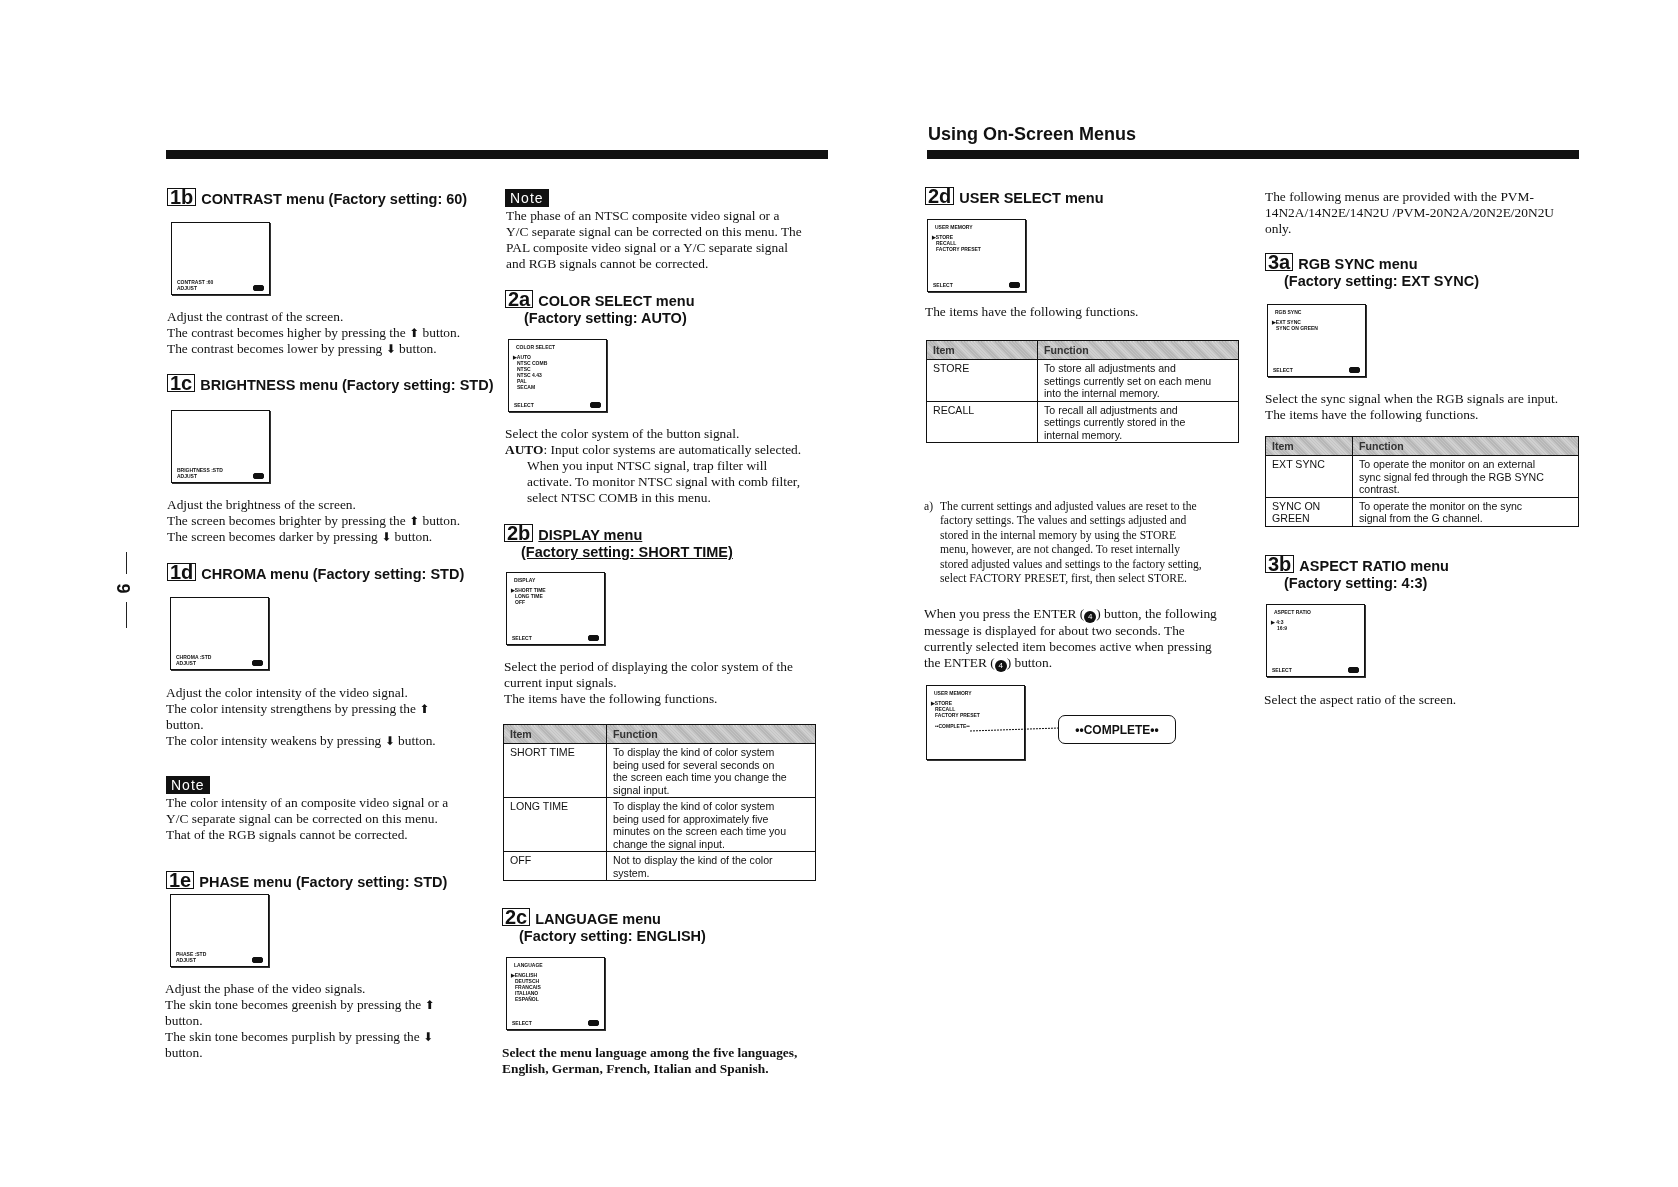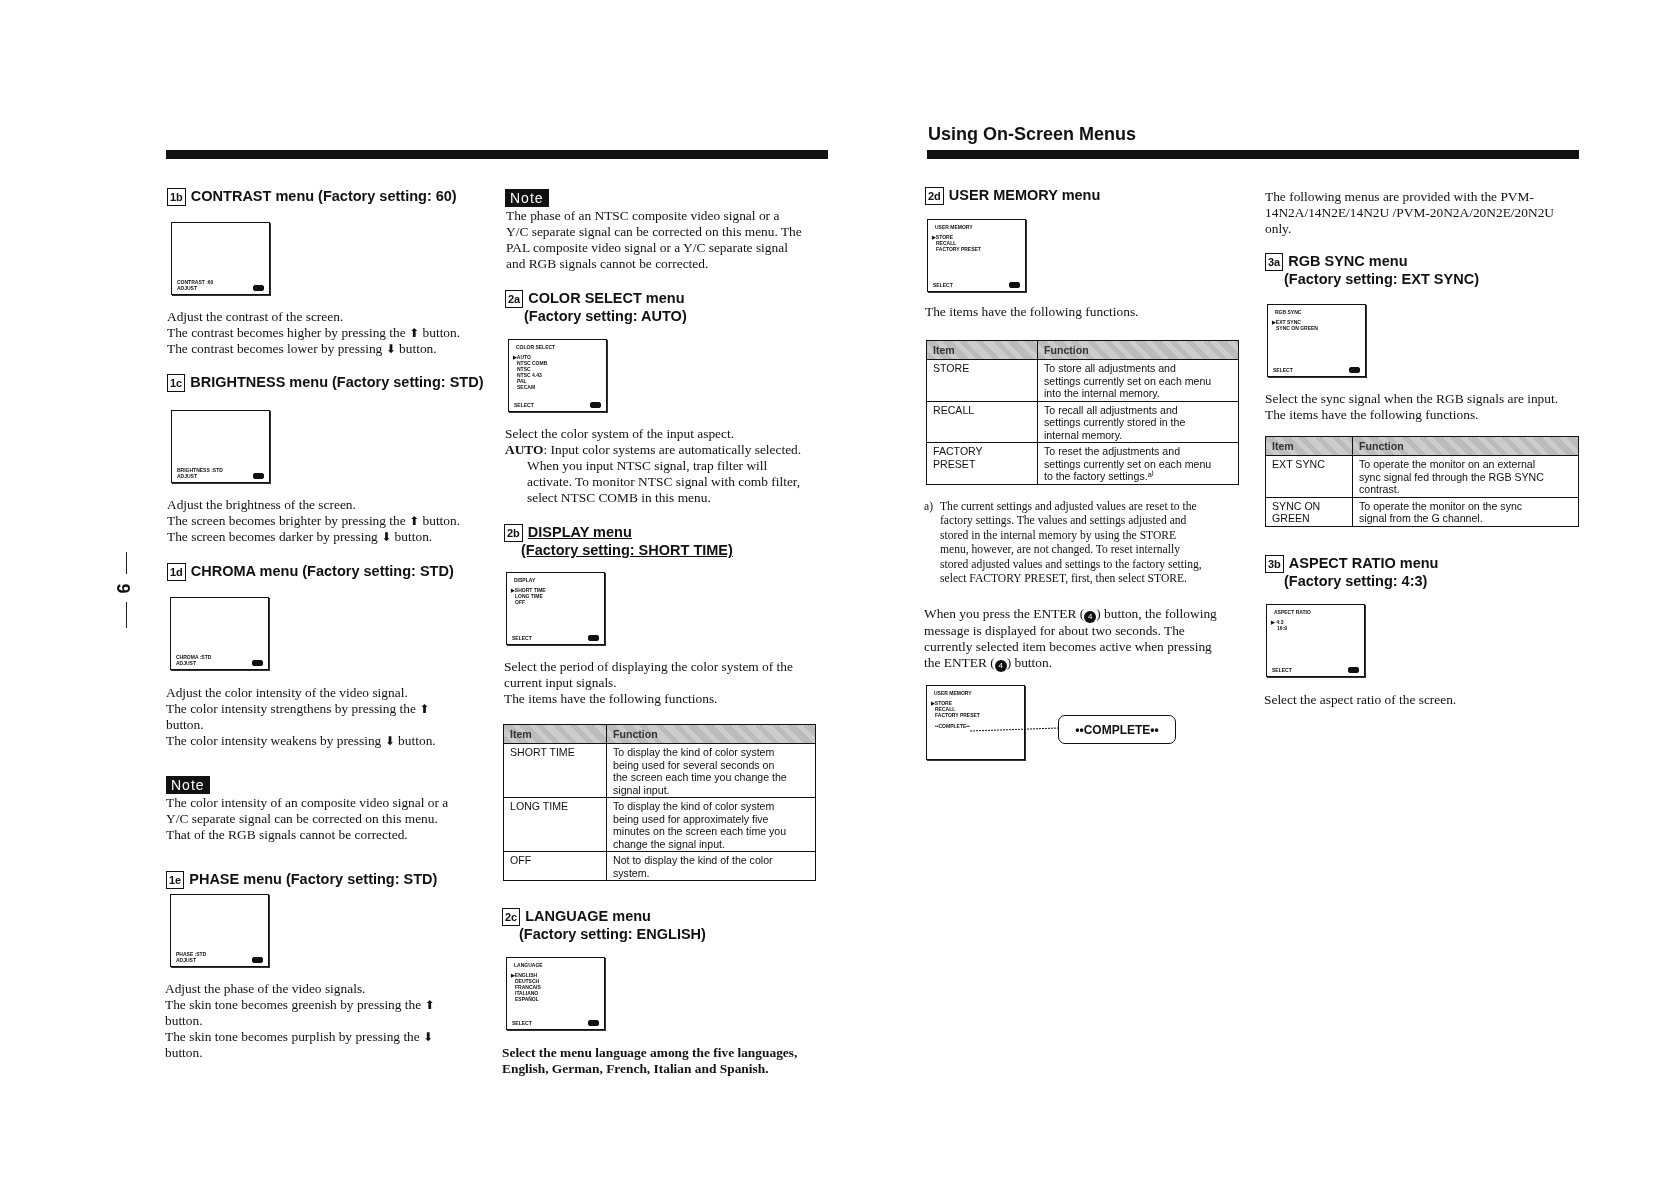--- a/index.html
+++ b/index.html
@@ -3,21 +3,21 @@
 <meta charset="utf-8">
 <style>
   html, body { margin:0; padding:0; background:#fff; }
   body { width:1678px; height:1187px; position:relative; overflow:hidden; color:#111; }
   .serif { font-family: "Liberation Serif", "DejaVu Serif", serif; font-size:13.4px; line-height:16px; }
   .sans { font-family: "Liberation Sans", "DejaVu Sans", sans-serif; }
   .abs { position:absolute; }
   .rule { position:absolute; height:9px; background:#111; }
   .page-title { font-family:"Liberation Sans", sans-serif; font-weight:bold; font-size:18px; }
   .h { font-family:"Liberation Sans", sans-serif; font-weight:bold; font-size:14.5px; line-height:17px; white-space:nowrap; }
-  .h .num { display:inline-block; border:1.5px solid #111; padding:0 2px; margin-right:5px; font-size:11px; line-height:16px; }
+  .h .num { display:inline-block; border:1.5px solid #111; padding:0 2px; margin-right:5px; font-size:20px; line-height:16px; }
   .h .sub { display:block; padding-left:19px; }
   .p { white-space:nowrap; }
   .p .line { display:block; }
   .p .indent { padding-left:22px; }
   .screen { position:absolute; border:1.5px solid #111; box-shadow:1px 1px 0 #333; background:#fff;
             font-family:"Liberation Sans", sans-serif; font-weight:bold; font-size:5px; line-height:6px; }
   .screen .title { position:absolute; left:7px; top:4px; }
   .screen .items { position:absolute; left:4px; top:14px; }
   .screen .items .it { display:block; }
   .screen .foot { position:absolute; left:5px; bottom:3px; }
@@ -126,21 +126,21 @@
     <span class="it" style="padding-left:4px">NTSC COMB</span>
     <span class="it" style="padding-left:4px">NTSC</span>
     <span class="it" style="padding-left:4px">NTSC 4.43</span>
     <span class="it" style="padding-left:4px">PAL</span>
     <span class="it" style="padding-left:4px">SECAM</span>
   </div>
   <div class="foot">SELECT</div>
   <div class="foot-r"></div>
 </div>
 <div class="abs serif p" style="left:505px;top:426px;">
-  <span class="line">Select the color system of the input aspect.</span>
+  <span class="line">Select the color system of the button signal.</span>
   <span class="line"><b>AUTO</b><span>: Input color systems are automatically selected.</span></span>
   <span class="line indent">When you input NTSC signal, trap filter will</span>
   <span class="line indent">activate. To monitor NTSC signal with comb filter,</span>
   <span class="line indent">select NTSC COMB in this menu.</span>
 </div>
 
 <div class="abs h" style="left:504px;top:524px;text-decoration:underline;">
   <span class="num">2b</span><span>DISPLAY menu</span>
   <span class="sub" style="padding-left:17px">(Factory setting: SHORT TIME)</span>
 </div>
@@ -198,21 +198,21 @@
   </div>
   <div class="foot">SELECT</div>
   <div class="foot-r"></div>
 </div>
 <div class="abs serif p" style="left:502px;top:1045px;font-weight:bold;">
   <span class="line">Select the menu language among the five languages,</span>
   <span class="line">English, German, French, Italian and Spanish.</span>
 </div>
 
 <div class="abs h" style="left:925px;top:187px;">
-  <span class="num">2d</span><span>USER MEMORY menu</span>
+  <span class="num">2d</span><span>USER SELECT menu</span>
 </div>
 <div class="screen" style="left:927px;top:219px;width:97px;height:71px;">
   <div class="title">USER MEMORY</div>
   <div class="items">
     <span class="it"><span>▶</span><span>STORE</span></span>
     <span class="it" style="padding-left:4px">RECALL</span>
     <span class="it" style="padding-left:4px">FACTORY PRESET</span>
   </div>
   <div class="foot">SELECT</div>
   <div class="foot-r"></div>
@@ -227,24 +227,20 @@
     </tr>
   </thead>
   <tbody>
     <tr>
       <td>STORE</td>
       <td><span>To store all adjustments and</span><br><span>settings currently set on each menu</span><br><span>into the internal memory.</span></td>
     </tr>
     <tr>
       <td>RECALL</td>
       <td><span>To recall all adjustments and</span><br><span>settings currently stored in the</span><br><span>internal memory.</span></td>
-    </tr>
-    <tr>
-      <td><span>FACTORY</span><br><span>PRESET</span></td>
-      <td><span>To reset the adjustments and</span><br><span>settings currently set on each menu</span><br><span>to the factory settings.ᵃ⁾</span></td>
     </tr>
   </tbody>
 </table>
 
 <div class="abs serif p" style="left:924px;top:500px;font-size:11.6px;line-height:14.4px;">
   <span class="abs" style="left:0;top:0;">a)</span>
   <div style="padding-left:16px;">
     <span class="line">The current settings and adjusted values are reset to the</span>
     <span class="line">factory settings. The values and settings adjusted and</span>
     <span class="line">stored in the internal memory by using the STORE</span>

